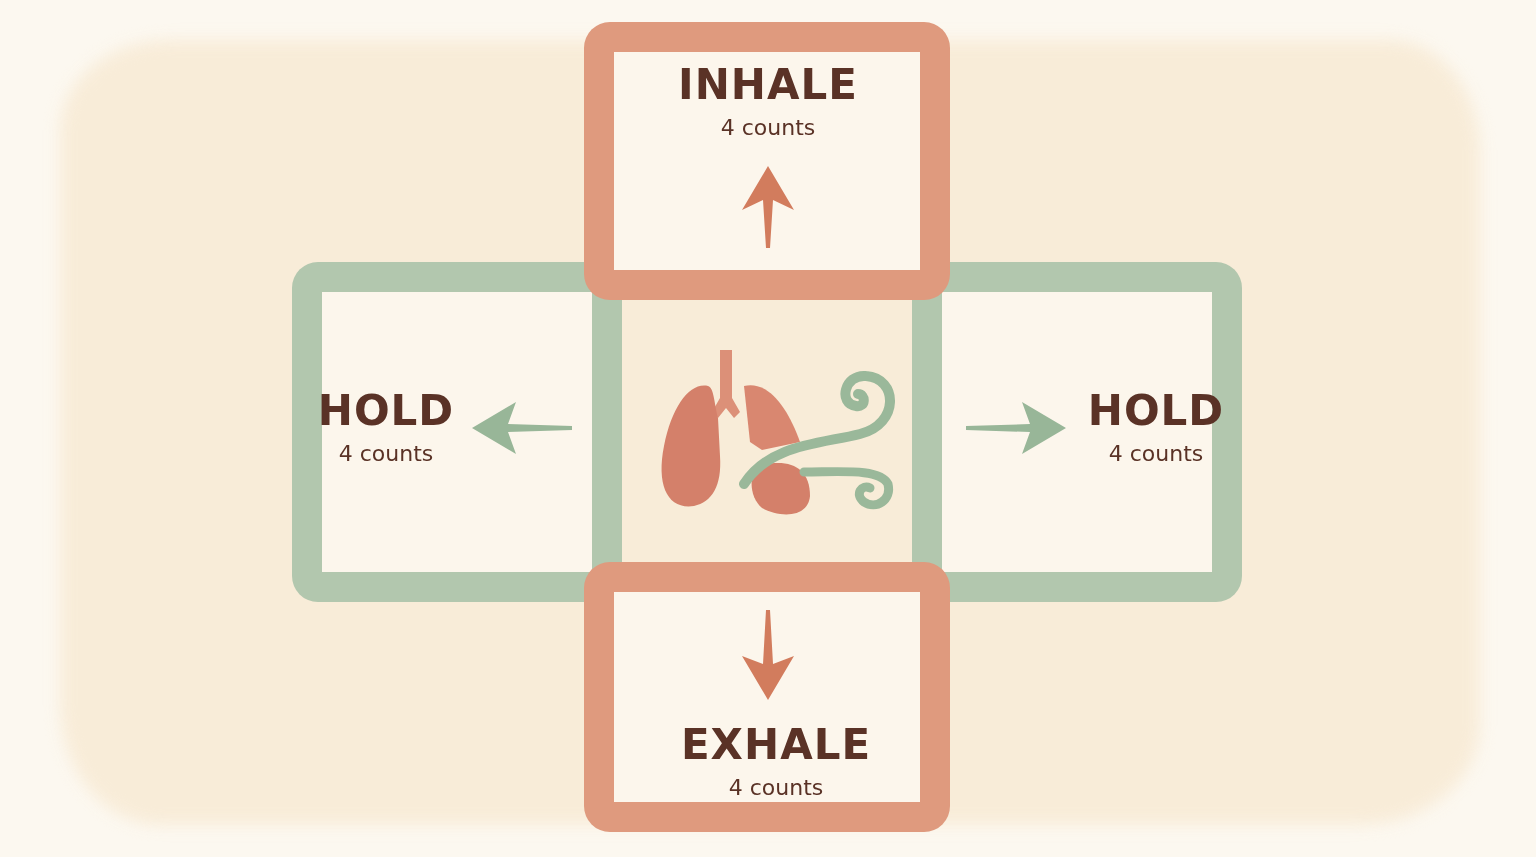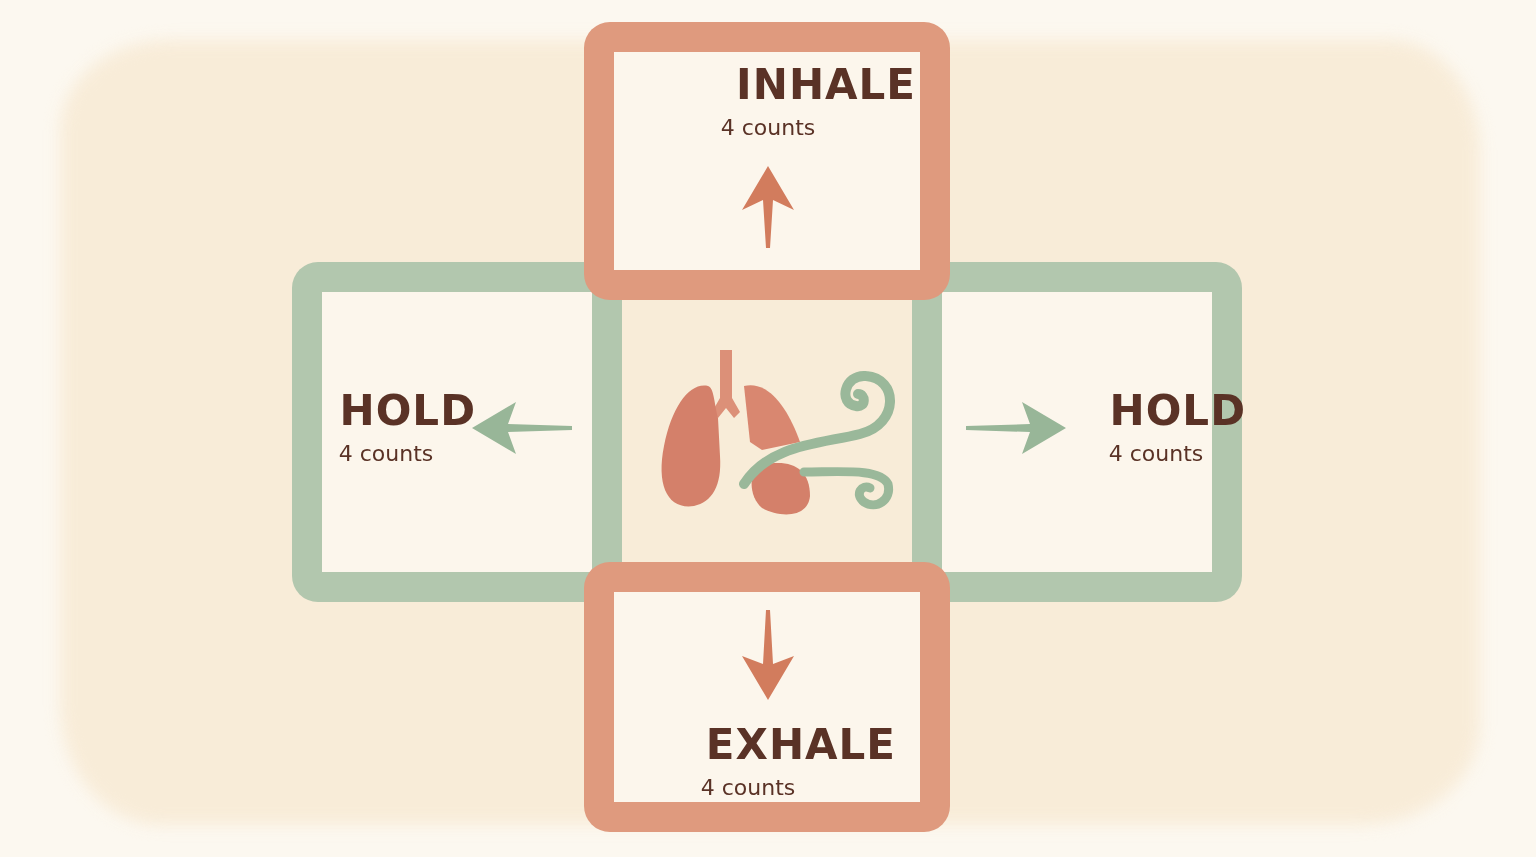--- a/index.html
+++ b/index.html
@@ -13,21 +13,21 @@
     background:#f8ebd6; border-radius:110px 90px 120px 100px / 90px 110px 100px 120px;
     filter: blur(8px); opacity:0.9;
   }
   .box {
     position:absolute; box-sizing:border-box; border-radius:26px;
     background:#fcf6ec;
   }
   .box.red { border:30px solid rgba(214,128,95,0.78); }
   .box.green { border:30px solid rgba(150,180,150,0.72); }
   .label { position:absolute; text-align:center; color:#5a3226; }
-  .title { font-size:42px; font-weight:600; letter-spacing:1px; line-height:46px; display:block;text-align:right; }
+  .title { font-size:42px; font-weight:600; letter-spacing:1px; line-height:46px; display:block; }
   .sub { font-size:22px; line-height:40px; display:block; }
   svg { position:absolute; overflow:visible; }
 </style>
 </head>
 <body>
 
 <div class="wash"></div>
 
 <div class="box green" style="left:292px; top:262px; width:330px; height:340px;"></div>
 
@@ -38,21 +38,21 @@
 <div class="box red" style="left:584px; top:562px; width:366px; height:270px;"></div>
 
 <div class="label" style="left:620px; top:62px; width:296px;">
   <span class="title">INHALE</span>
   <span class="sub">4 counts</span>
 </div>
 <div class="label" style="left:1066px; top:388px; width:180px;">
   <span class="title">HOLD</span>
   <span class="sub">4 counts</span>
 </div>
-<div class="label" style="left:600px; top:722px; width:296px;">
+<div class="label" style="left:628px; top:722px; width:296px;">
   <span class="title">EXHALE</span>
   <span class="sub">4 counts</span>
 </div>
 <div class="label" style="left:296px; top:388px; width:180px;">
   <span class="title">HOLD</span>
   <span class="sub">4 counts</span>
 </div>
 
 <svg style="left:738px; top:164px;" width="60" height="86">
   <path d="M30 2 L56 46 L35 36 L32 84 L28 84 L25 36 L4 46 Z" fill="#d27c5d"></path>

